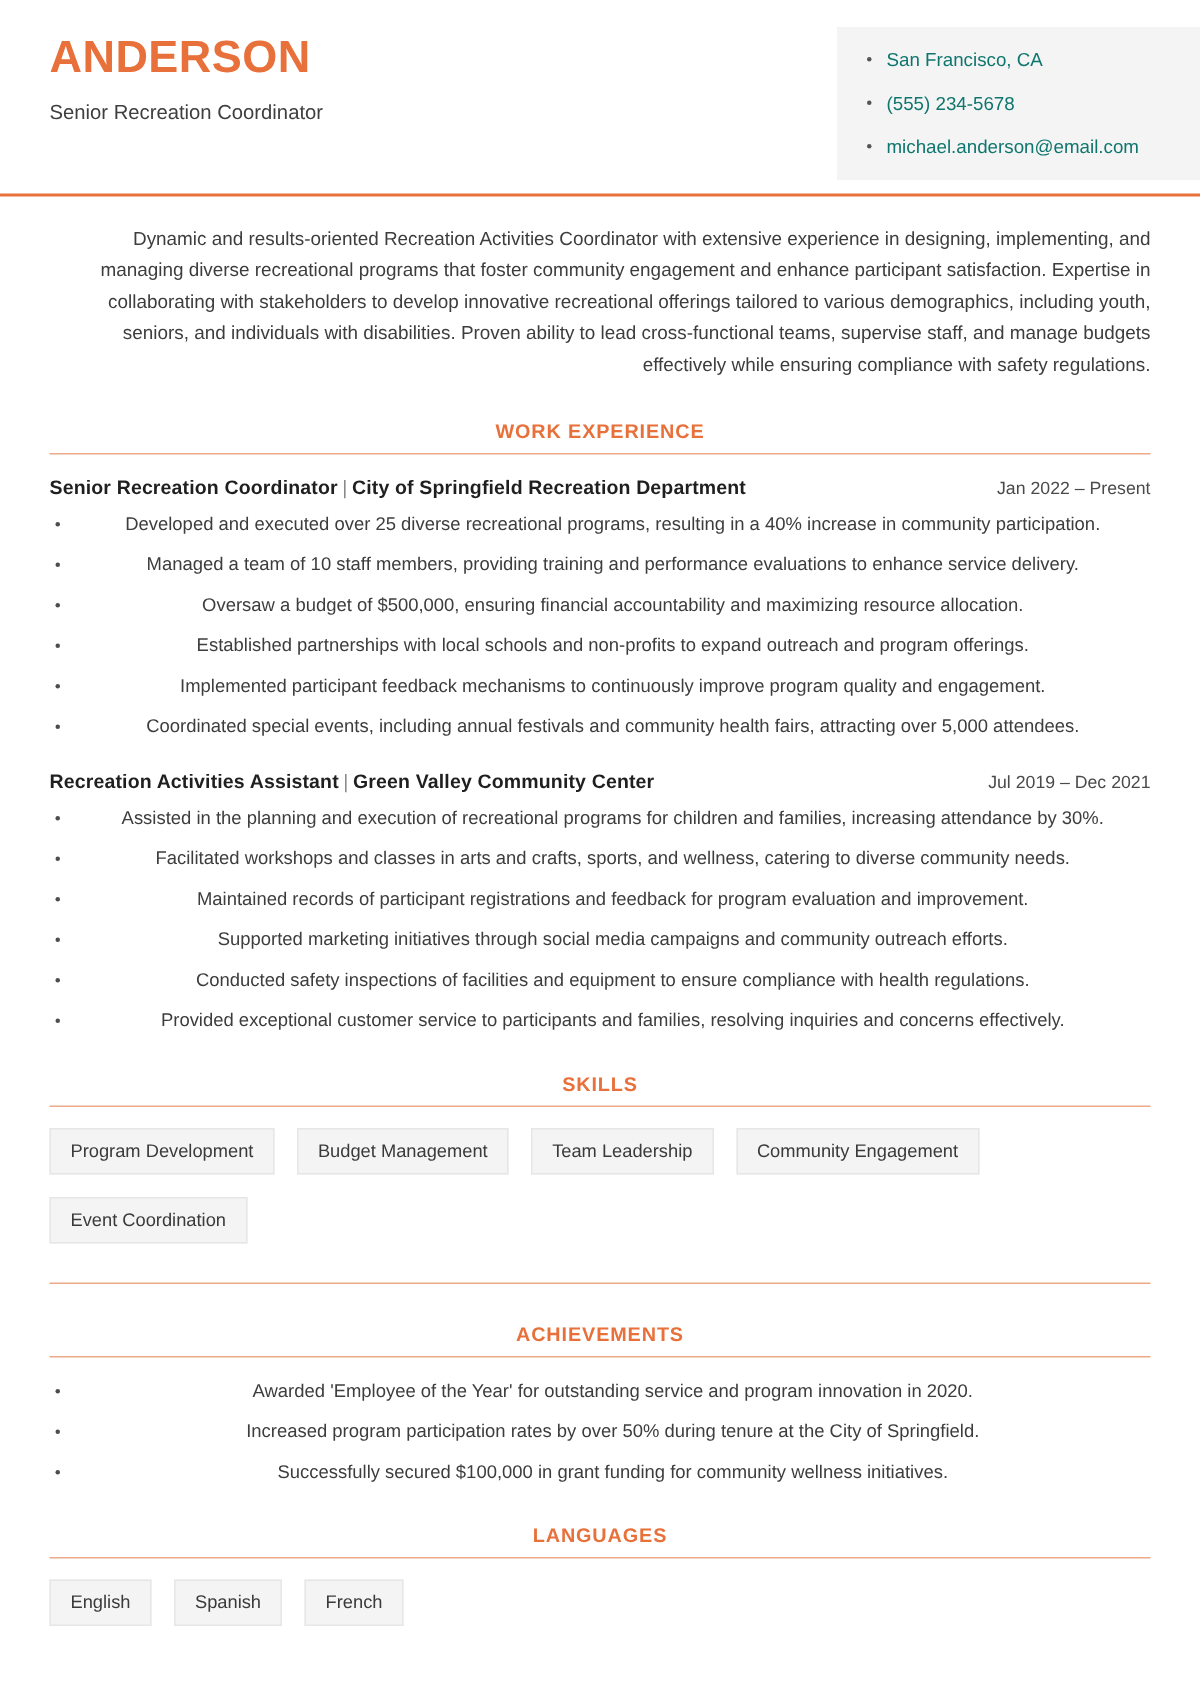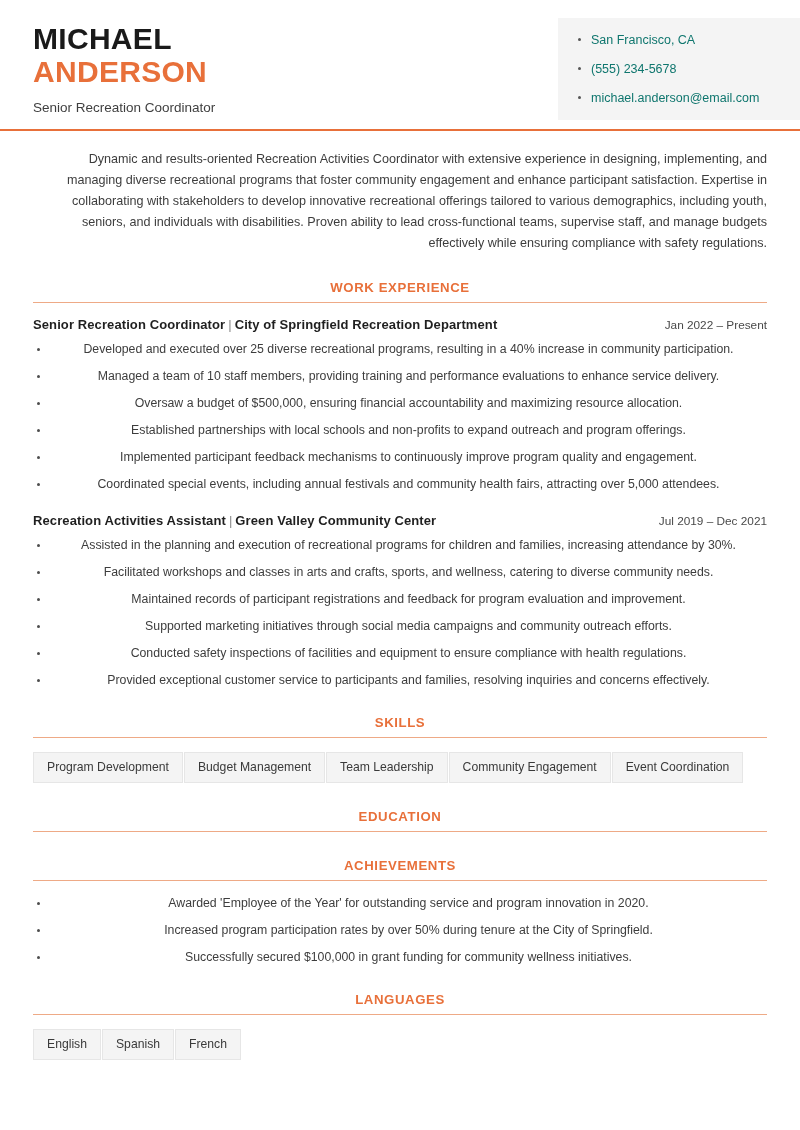--- a/index.html
+++ b/index.html
@@ -168,21 +168,21 @@
     width: 3px;
     height: 3px;
     border-radius: 50%;
     background: #4d4d4d;
   }
 
   
   .chips {
     display: flex;
     flex-wrap: wrap;
-    gap: 1px;
+    gap: 15px;
   }
 
   .chip {
     background: #f4f4f4;
     border: 1px solid #e6e6e6;
     font-size: 12.2px;
     color: #3a3a3a;
     padding: 7px 13px;
     line-height: 15px;
     white-space: nowrap;
@@ -197,21 +197,20 @@
 
   .edu-head { margin-bottom: 0; }
 </style>
 </head>
 <body>
 
 <div class="page">
 
   <div class="header">
     <div class="name-block">
-      <div class="name-line name-first">MICHAEL</div>
       <div class="name-line name-last">ANDERSON</div>
       <div class="job-title">Senior Recreation Coordinator</div>
     </div>
 
     <div class="contact-box">
       <div class="contact-item">San Francisco, CA</div>
       <div class="contact-item">(555) 234-5678</div>
       <div class="contact-item">michael.anderson@email.com</div>
     </div>
 
@@ -263,21 +262,20 @@
       <div class="chips">
         <span class="chip">Program Development</span>
         <span class="chip">Budget Management</span>
         <span class="chip">Team Leadership</span>
         <span class="chip">Community Engagement</span>
         <span class="chip">Event Coordination</span>
       </div>
     </div>
 
     <div class="section">
-      <div class="section-title">EDUCATION</div>
       <div class="section-rule"></div>
     </div>
 
     <div class="section">
       <div class="section-title">ACHIEVEMENTS</div>
       <div class="section-rule"></div>
       <ul class="bullets">
         <li>Awarded 'Employee of the Year' for outstanding service and program innovation in 2020.</li>
         <li>Increased program participation rates by over 50% during tenure at the City of Springfield.</li>
         <li>Successfully secured $100,000 in grant funding for community wellness initiatives.</li>

